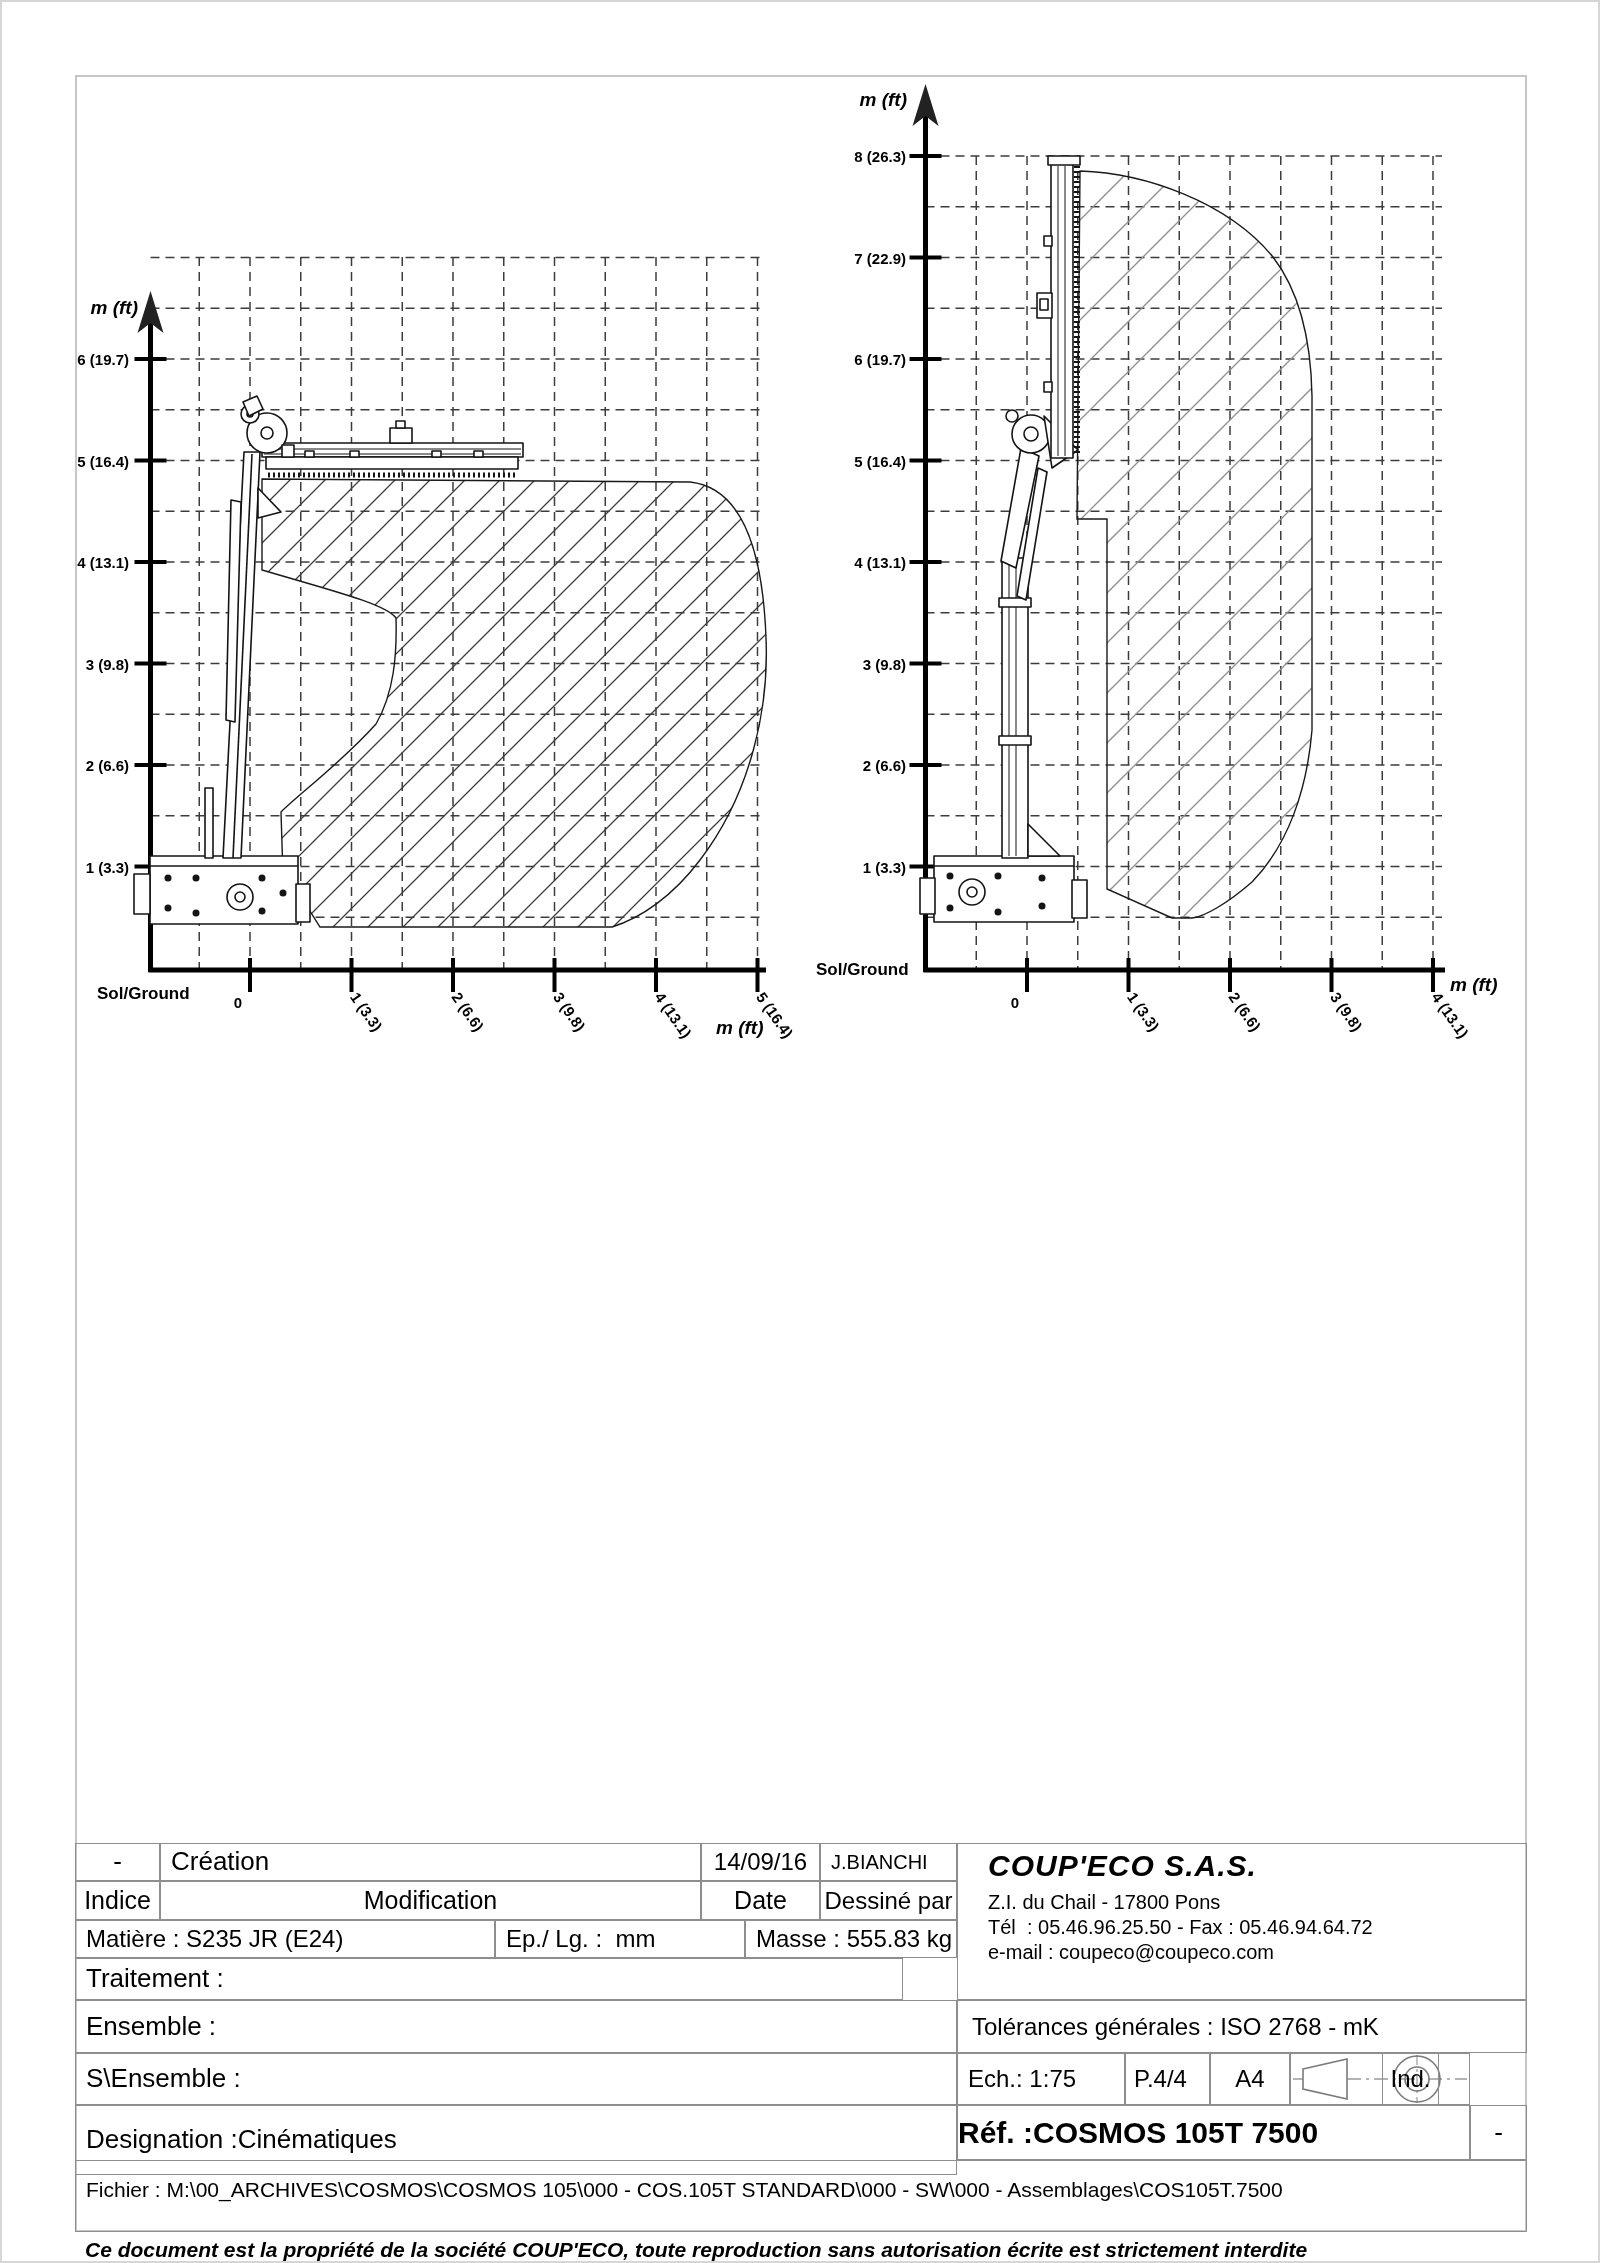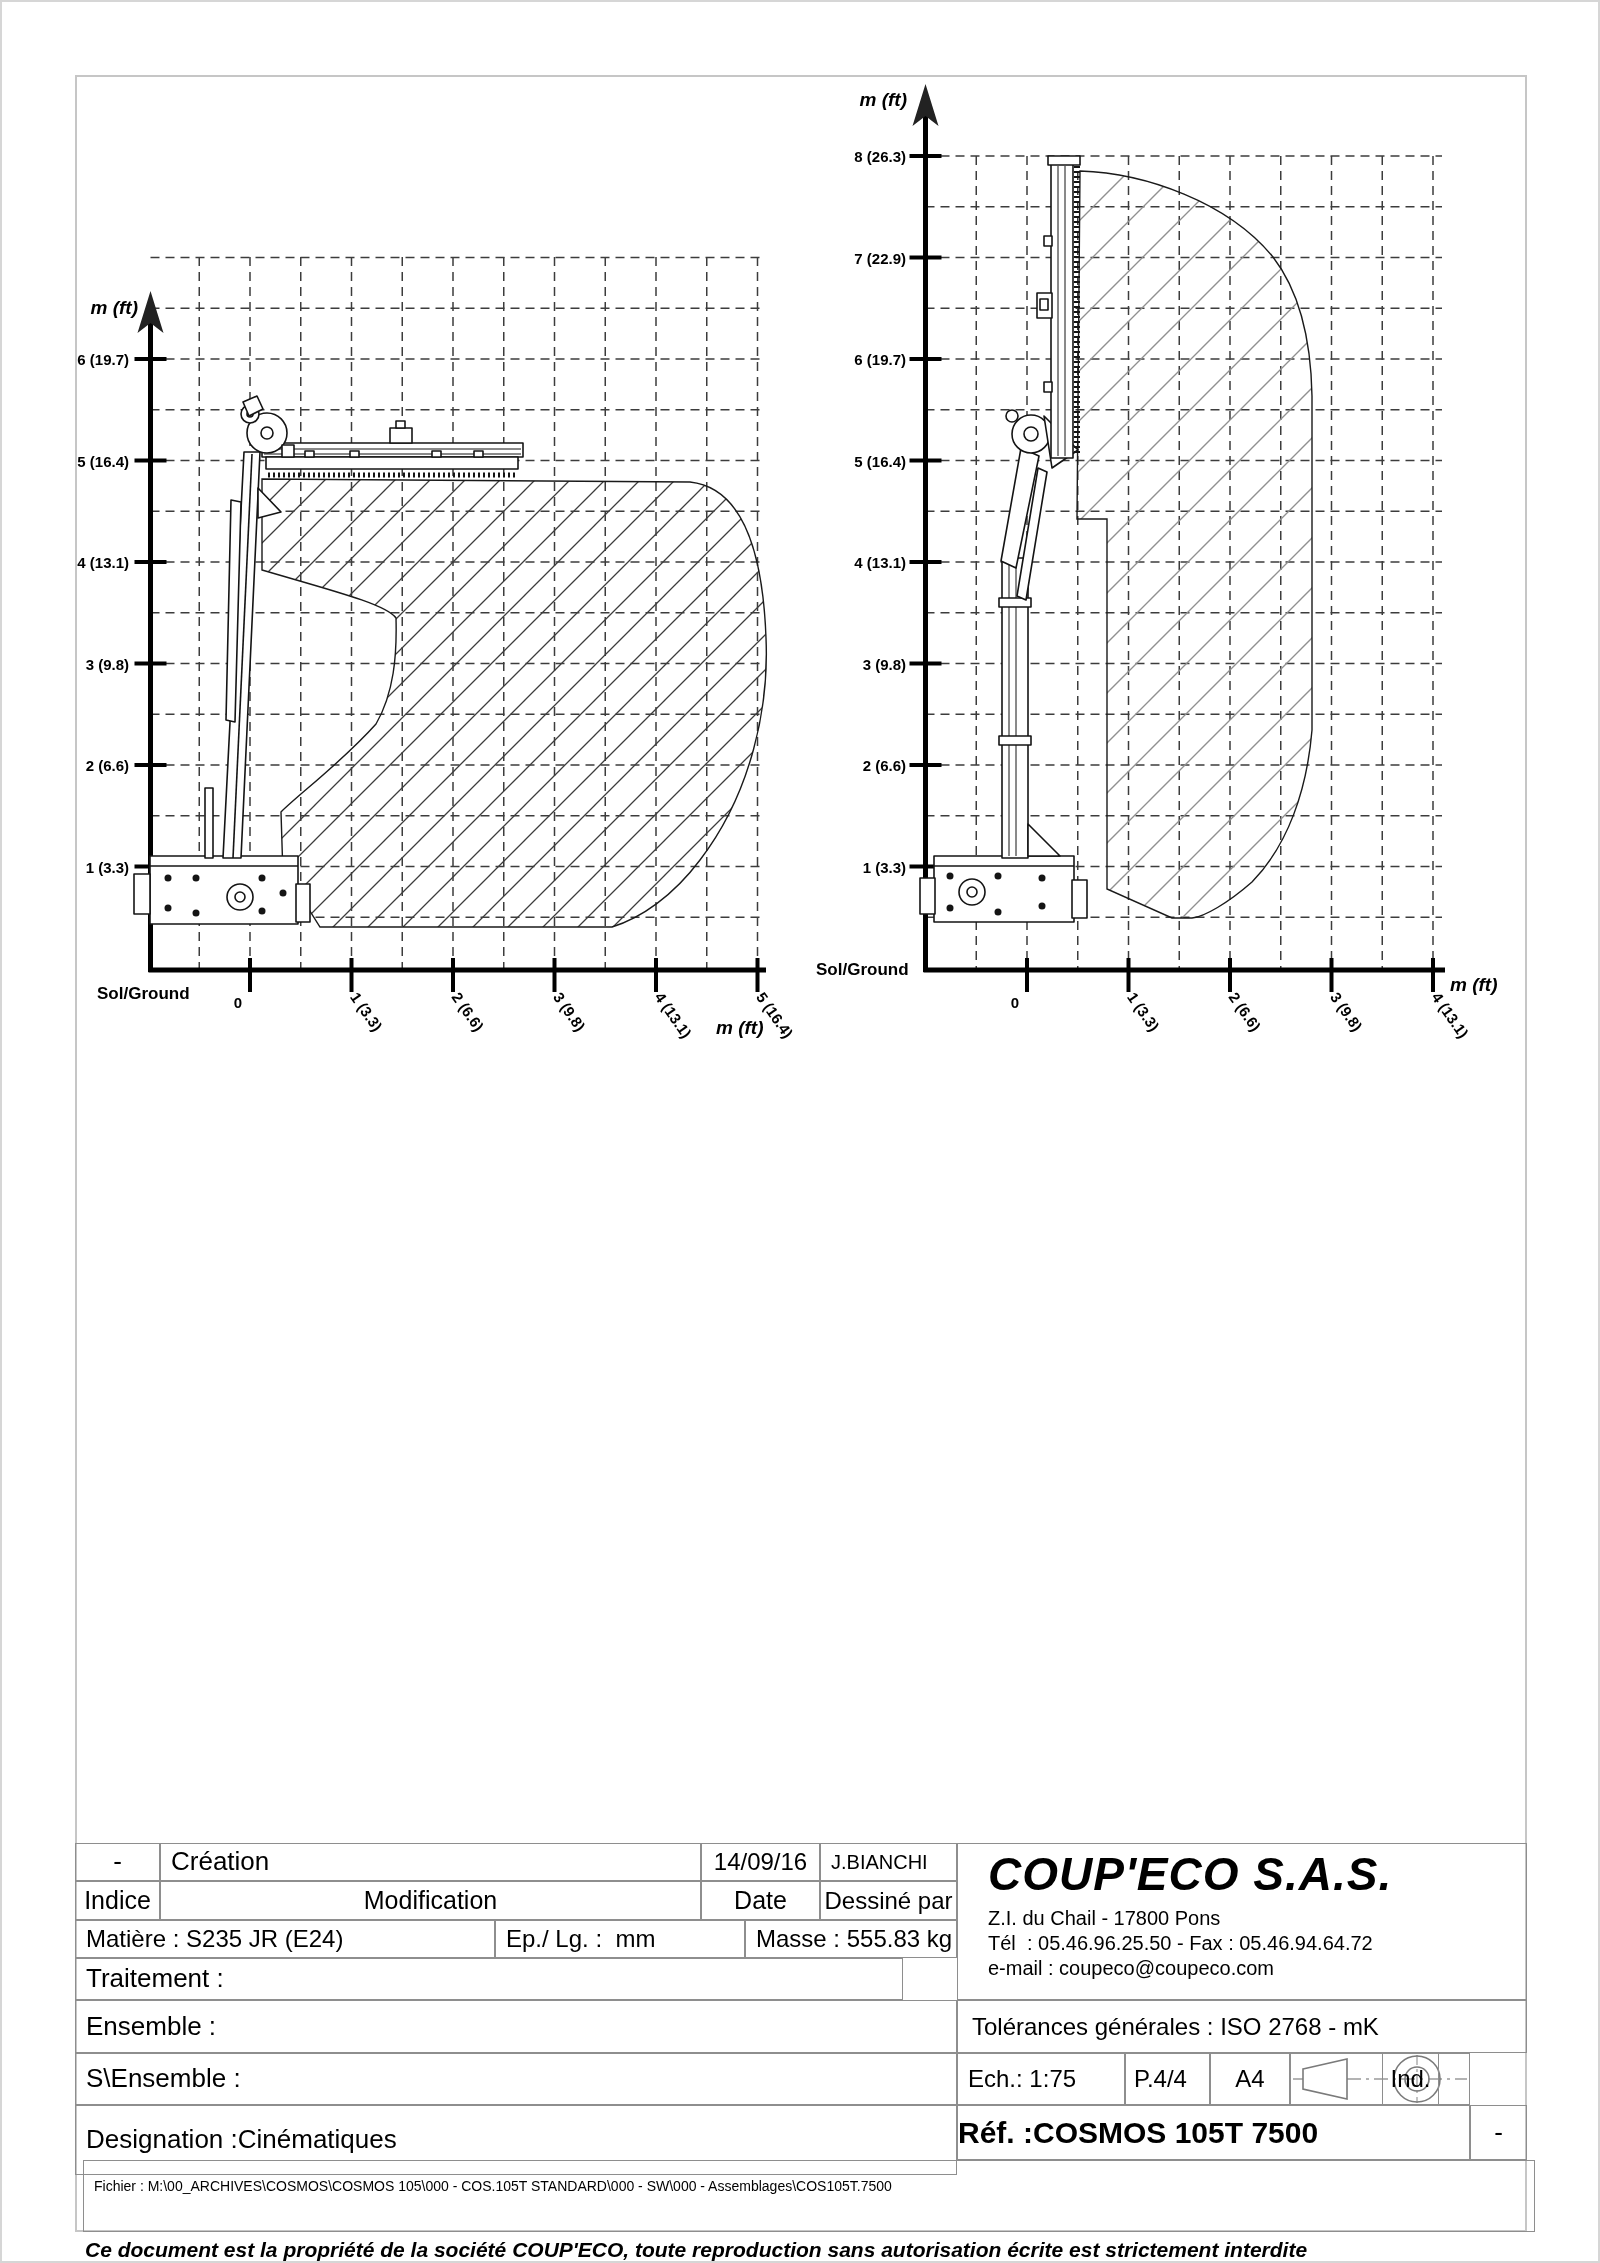--- a/index.html
+++ b/index.html
@@ -11,24 +11,24 @@
   .sheet-frame{position:absolute;left:75px;top:75px;width:1452px;height:2157px;
     border:2px solid #c6c6c6;box-sizing:border-box;z-index:1;}
   #drawing{position:absolute;left:0;top:0;z-index:2;}
 
   
   .cell{position:absolute;box-sizing:border-box;border:1px solid #8e8e8e;background:transparent;
     display:flex;align-items:center;white-space:pre;z-index:3;line-height:1.05;}
   .pad{padding-left:10px;}
   .ctr{justify-content:center;}
   .fs26{font-size:26px;} .fs25{font-size:25px;} .fs24{font-size:24px;}
-  .fs17{font-size:20px;} .fs15{font-size:14px;margin-left:8px;}
+  .fs17{font-size:20px;} .fs15{font-size:21px;}
   .company-cell{flex-direction:column;align-items:flex-start;justify-content:flex-start;
     padding:6px 0 0 30px;}
-  .company-name{font-size:46px;font-weight:bold;font-style:italic;letter-spacing:1px;margin-bottom:8px;}
+  .company-name{font-size:30px;font-weight:bold;font-style:italic;letter-spacing:1px;margin-bottom:8px;}
   .company-line{font-size:20px;line-height:25px;}
   .ref-text{font-size:30px;font-weight:bold;}
   .notice{position:absolute;left:85px;top:2238px;font-size:21px;font-weight:bold;font-style:italic;
     z-index:3;white-space:pre;}
   
   .tick{font:bold 15px "Liberation Sans","DejaVu Sans",sans-serif;fill:#000;}
   .axlab{font:bold italic 19px "Liberation Sans","DejaVu Sans",sans-serif;fill:#000;}
   .ground{font:bold 17px "Liberation Sans","DejaVu Sans",sans-serif;fill:#000;}
 </style>
 </head>

